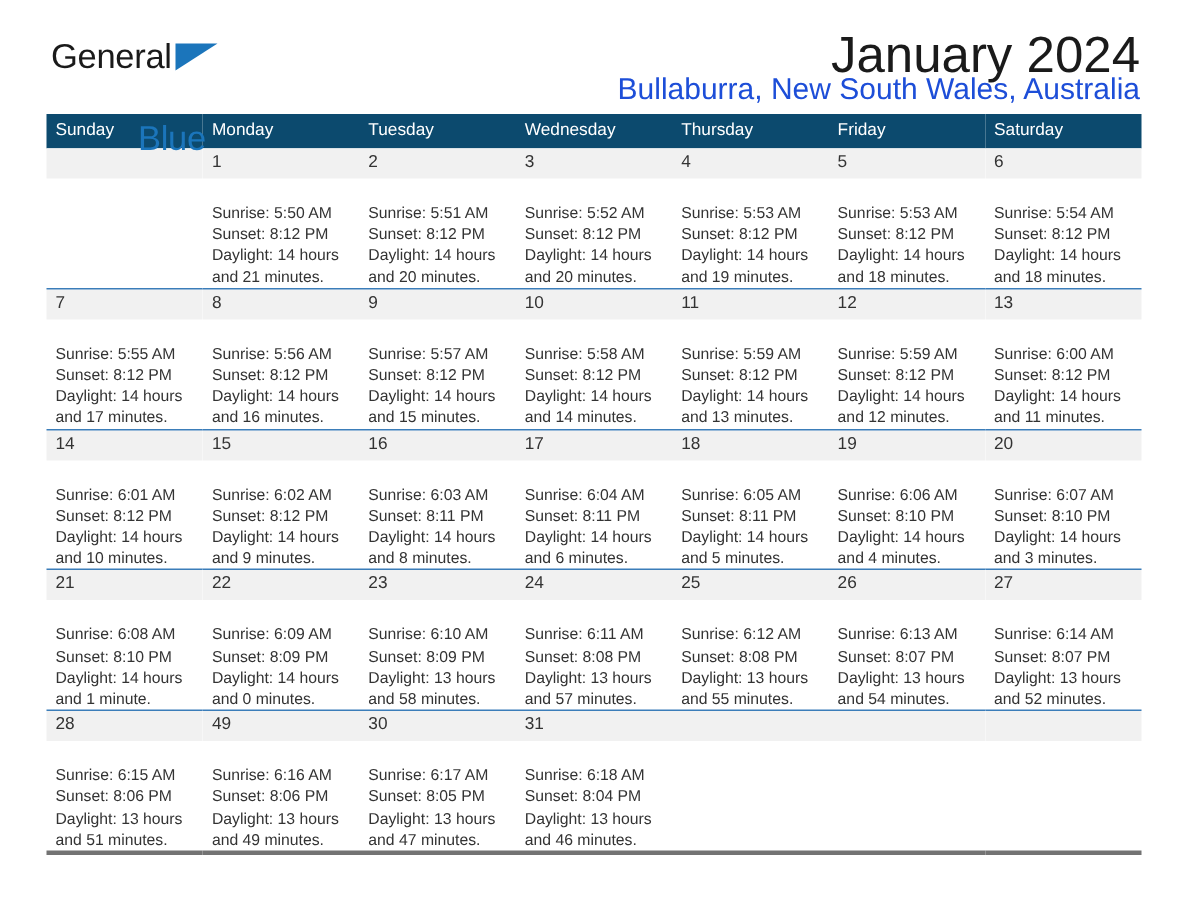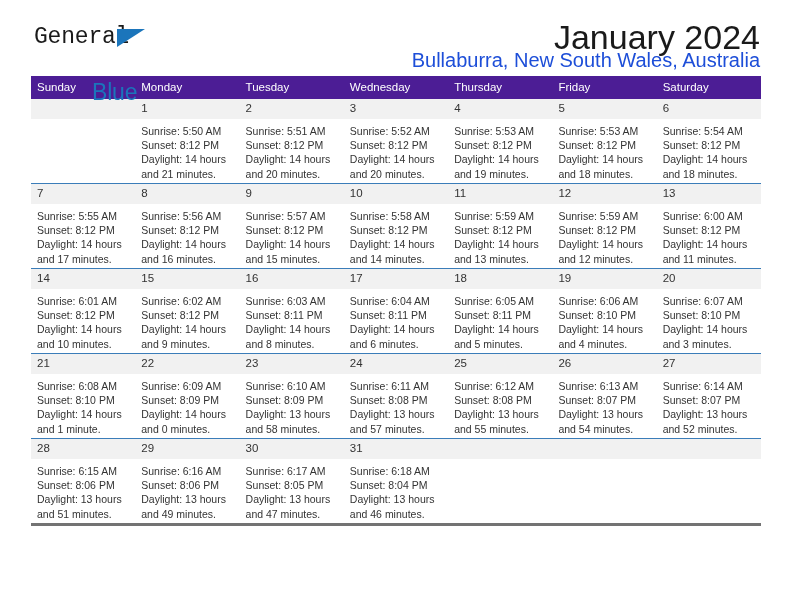--- a/index.html
+++ b/index.html
@@ -40,21 +40,21 @@
     display: block;
     height: 25px;
   }
   .logo-general {
     position: absolute;
     left: 0;
     top: 0;
     font-size: 23px;
     letter-spacing: -0.2px;
     color: #1a1a1a;
-    font-family: Liberation Mono, monospace;
+    font-family: Liberation Sans, sans-serif;
   }
   .logo-tri {
     position: absolute;
     left: 83px;
     top: 3px;
     width: 0;
     height: 0;
     border-left: 28px solid #1b75bb;
     border-bottom: 18px solid transparent;
   }
@@ -88,21 +88,21 @@
     white-space: nowrap;
   }
 
   
   .calendar {
     width: 730px;
     border-collapse: collapse;
     table-layout: fixed;
   }
   .calendar th {
-    background: #4c1d95;
+    background: #0c4a6e;
     color: #ffffff;
     font-size: 11.5px;
     font-weight: normal;
     text-align: left;
     padding: 5px 0 6px 6px;
     height: 11px;
     border: none;
   }
   .calendar td {
     vertical-align: top;
@@ -120,21 +120,21 @@
     font-size: 11.5px;
     color: #333333;
     padding: 3px 0 4px 6px;
     line-height: 13px;
     min-height: 13px;
   }
   .daynum.empty {
     color: transparent;
   }
   .info {
-    padding: 5px 6px 0 6px;
+    padding: 16px 6px 0 6px;
     font-size: 10.5px;
     line-height: 14.2px;
     color: #333333;
   }
   .info div {
     white-space: nowrap;
   }
   .cell-empty .daynum {
     background: #F1F1F1;
   }
@@ -433,21 +433,21 @@
           <td>
             <div class="daynum">28</div>
             <div class="info">
               <div>Sunrise: 6:15 AM</div>
               <div>Sunset: 8:06 PM</div>
               <div>Daylight: 13 hours</div>
               <div>and 51 minutes.</div>
             </div>
           </td>
           <td>
-            <div class="daynum">29</div>
+            <div class="daynum">49</div>
             <div class="info">
               <div>Sunrise: 6:16 AM</div>
               <div>Sunset: 8:06 PM</div>
               <div>Daylight: 13 hours</div>
               <div>and 49 minutes.</div>
             </div>
           </td>
           <td>
             <div class="daynum">30</div>
             <div class="info">

